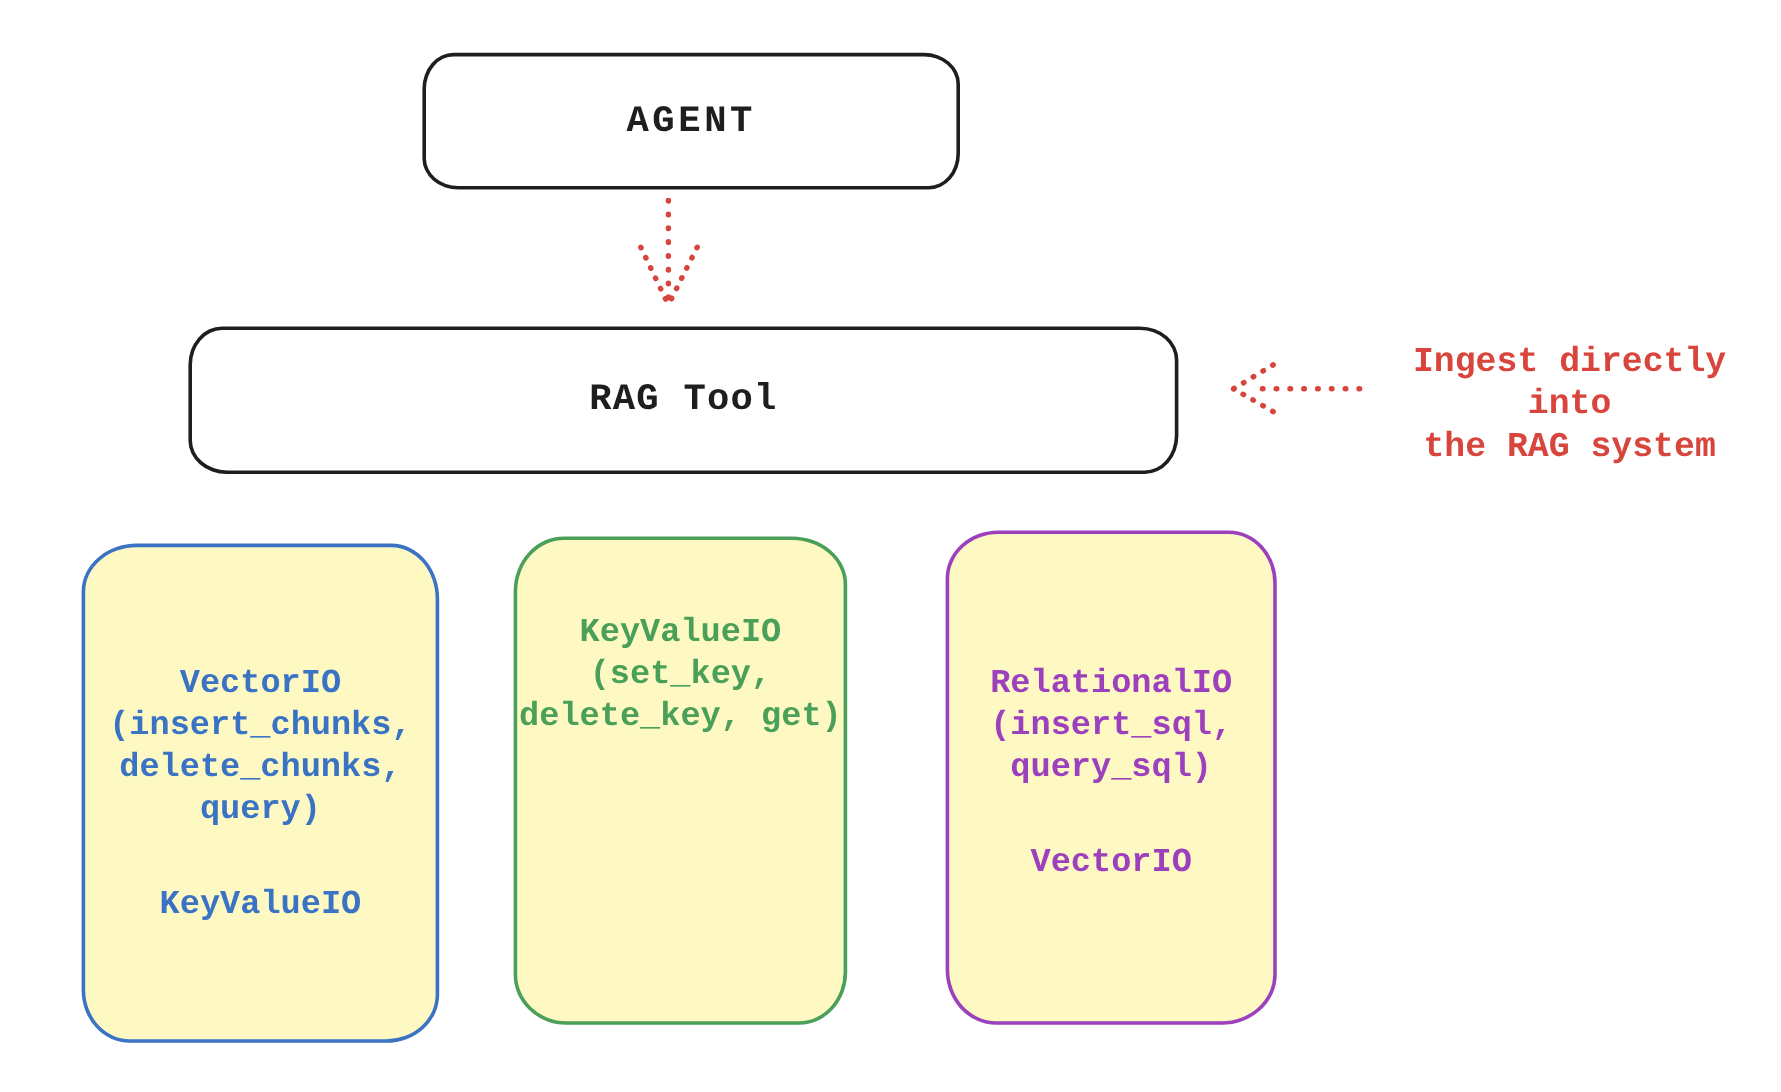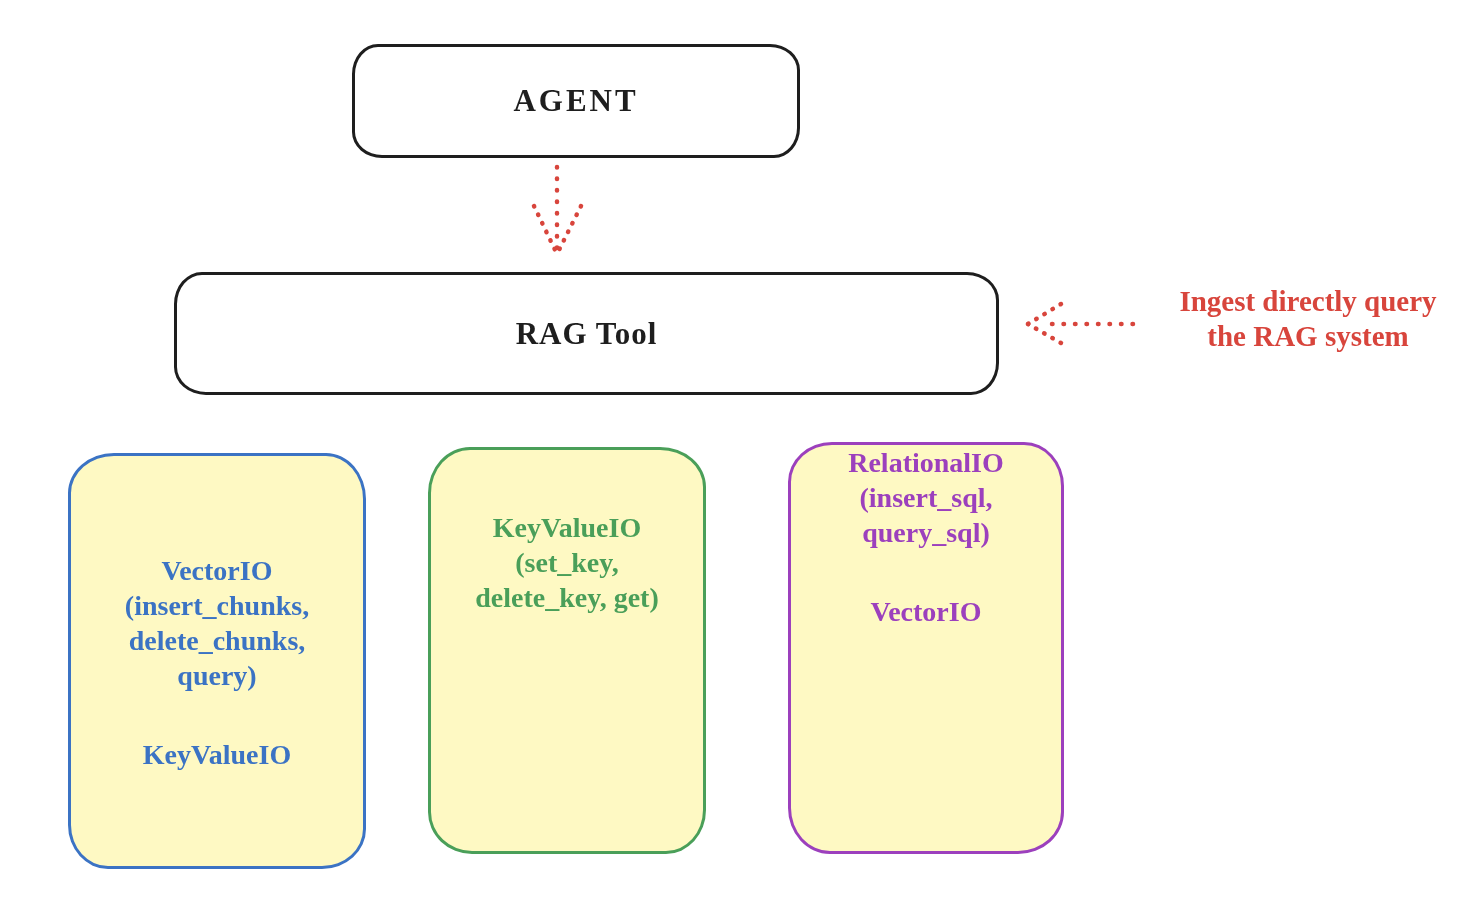--- a/index.html
+++ b/index.html
@@ -6,21 +6,21 @@
     margin: 0;
     padding: 0;
     background: #ffffff;
   }
   .canvas {
     position: relative;
     width: 1448px;
     height: 910px;
     background: #ffffff;
     overflow: hidden;
-    font-family: Liberation Serif, serif;
+    font-family: Liberation Mono, monospace;
   }
   .node {
     position: absolute;
     box-sizing: border-box;
     display: flex;
     align-items: center;
     justify-content: center;
     background: #ffffff;
   }
   .ink-box {
@@ -29,21 +29,21 @@
   }
   .agent-box {
     left: 352px; top: 44px;
     width: 448px; height: 114px;
     border-radius: 26px 30px 26px 30px / 30px 26px 30px 26px;
     font-size: 31px;
     font-weight: 700;
     letter-spacing: 3px;
   }
   .rag-box {
-    left: 174px; top: 272px;
+    left: 157px; top: 272px;
     width: 825px; height: 123px;
     border-radius: 28px 32px 28px 32px / 32px 28px 32px 28px;
     font-size: 31px;
     font-weight: 600;
     letter-spacing: 1px;
     align-items: center;
   }
   .storage-box {
     flex-direction: column;
     justify-content: flex-start;
@@ -67,20 +67,21 @@
     left: 428px; top: 447px;
     width: 278px; height: 407px;
     padding-top: 60px;
     border: 3.5px solid #4a9f59;
     color: #4a9f59;
     border-radius: 42px 46px 40px 44px / 46px 40px 44px 42px;
   }
   .relational-box {
     left: 788px; top: 442px;
     width: 276px; height: 412px;
+    padding-top: 108px;
     border: 3.5px solid #9c40bd;
     color: #9c40bd;
     border-radius: 44px 40px 46px 42px / 40px 44px 42px 46px;
   }
   .annotation {
     position: absolute;
     left: 1140px; top: 284px;
     width: 336px;
     text-align: center;
     color: #d8453c;
@@ -110,21 +111,21 @@
 <div class="canvas">
 
   <div class="node ink-box agent-box">
     <span>AGENT</span>
   </div>
 
   <div class="node ink-box rag-box">
     <span>RAG Tool</span>
   </div>
 
-  <div class="annotation">Ingest directly query
+  <div class="annotation">Ingest directly into
 the RAG system</div>
 
   <div class="node storage-box vector-box">
     <div class="io-label">VectorIO
 (insert_chunks,
 delete_chunks,
 query)</div>
     <div class="index-label">KeyValueIO</div>
   </div>
 

